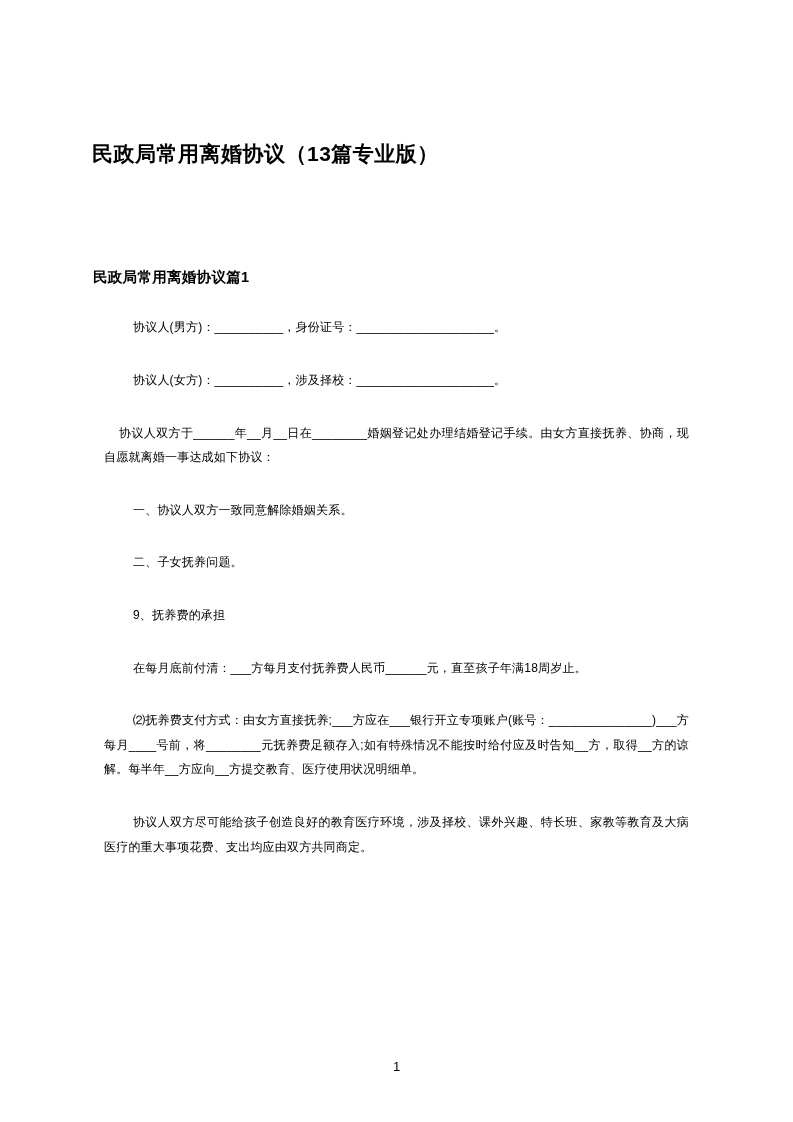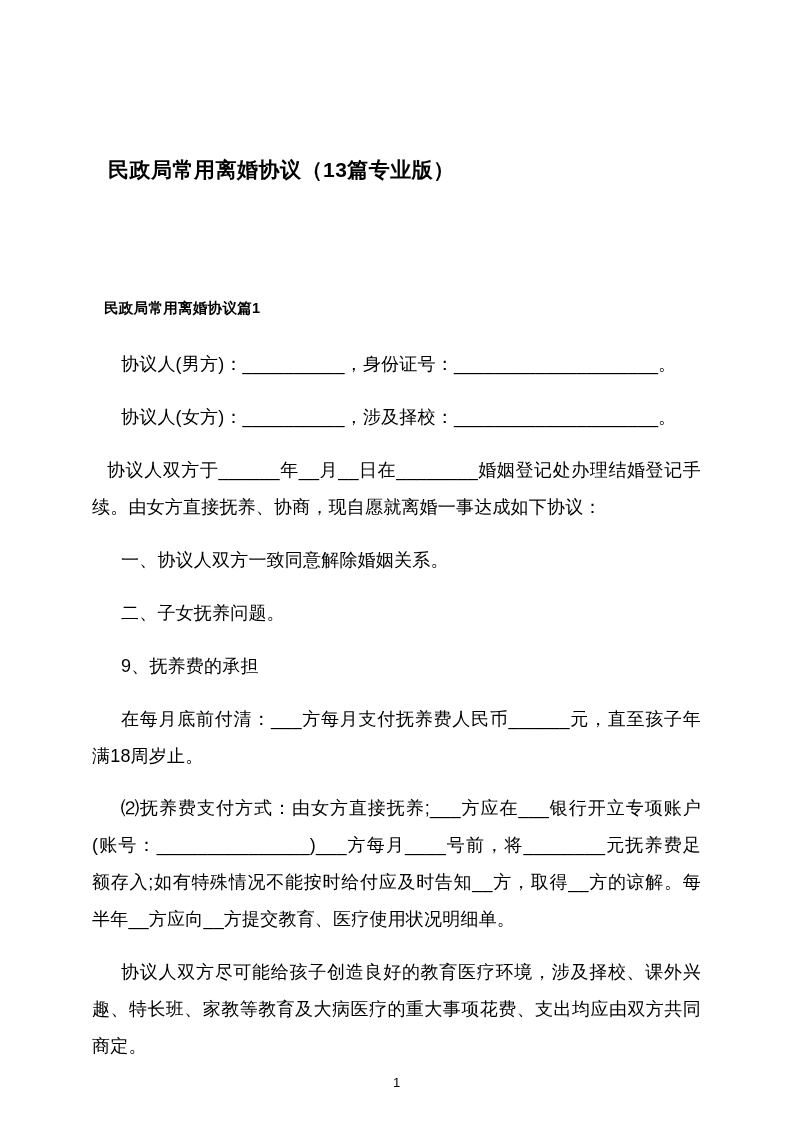--- a/index.html
+++ b/index.html
@@ -19,35 +19,35 @@
     width: 793px;
     height: 1122px;
     box-sizing: border-box;
     padding: 0 92px;
     position: relative;
   }
   .doc-title {
     font-size: 21px;
     font-weight: bold;
     letter-spacing: 0.5px;
-    margin: 16px;
+    margin: 0;
     padding-top: 139px;
     line-height: 1.4;
   }
   .section-heading {
     font-size: 14.5px;
     font-weight: bold;
-    margin: 12px;
+    margin: 1px;
     padding-top: 99px;
     letter-spacing: 0.3px;
   }
   .para {
-    font-size: 18px;
+    font-size: 12px;
     line-height: 2.05;
-    margin: 0;
+    margin: 12px;
     padding-top: 16px;
     text-align: justify;
     letter-spacing: 0.2px;
   }
   .indent {
     text-indent: 29px;
   }
   .indent-sm {
     text-indent: 15px;
   }

